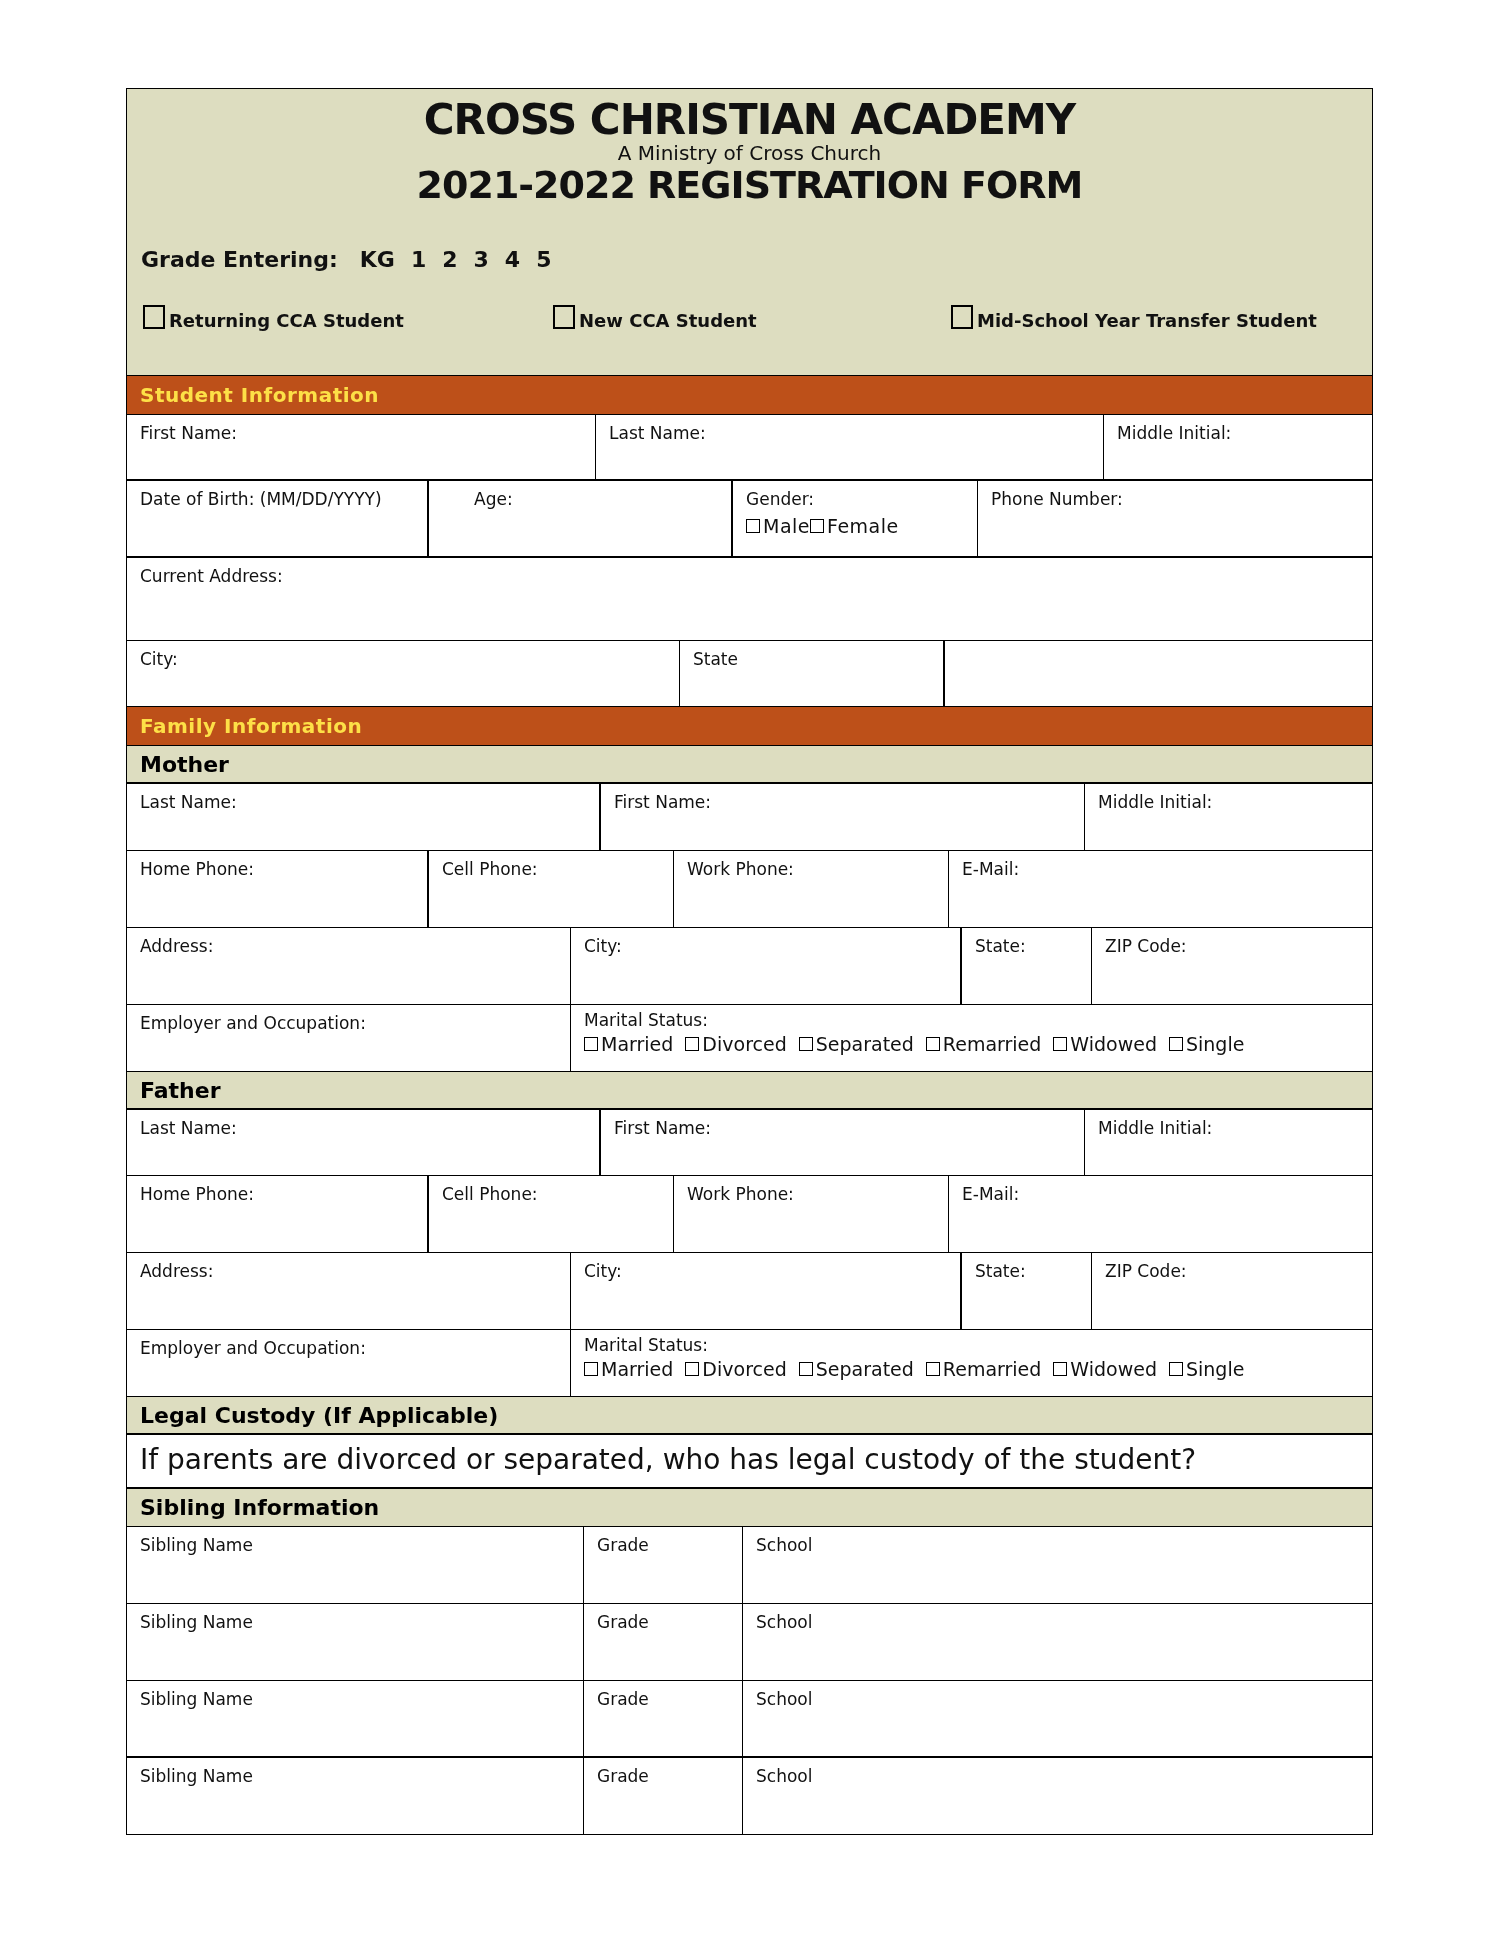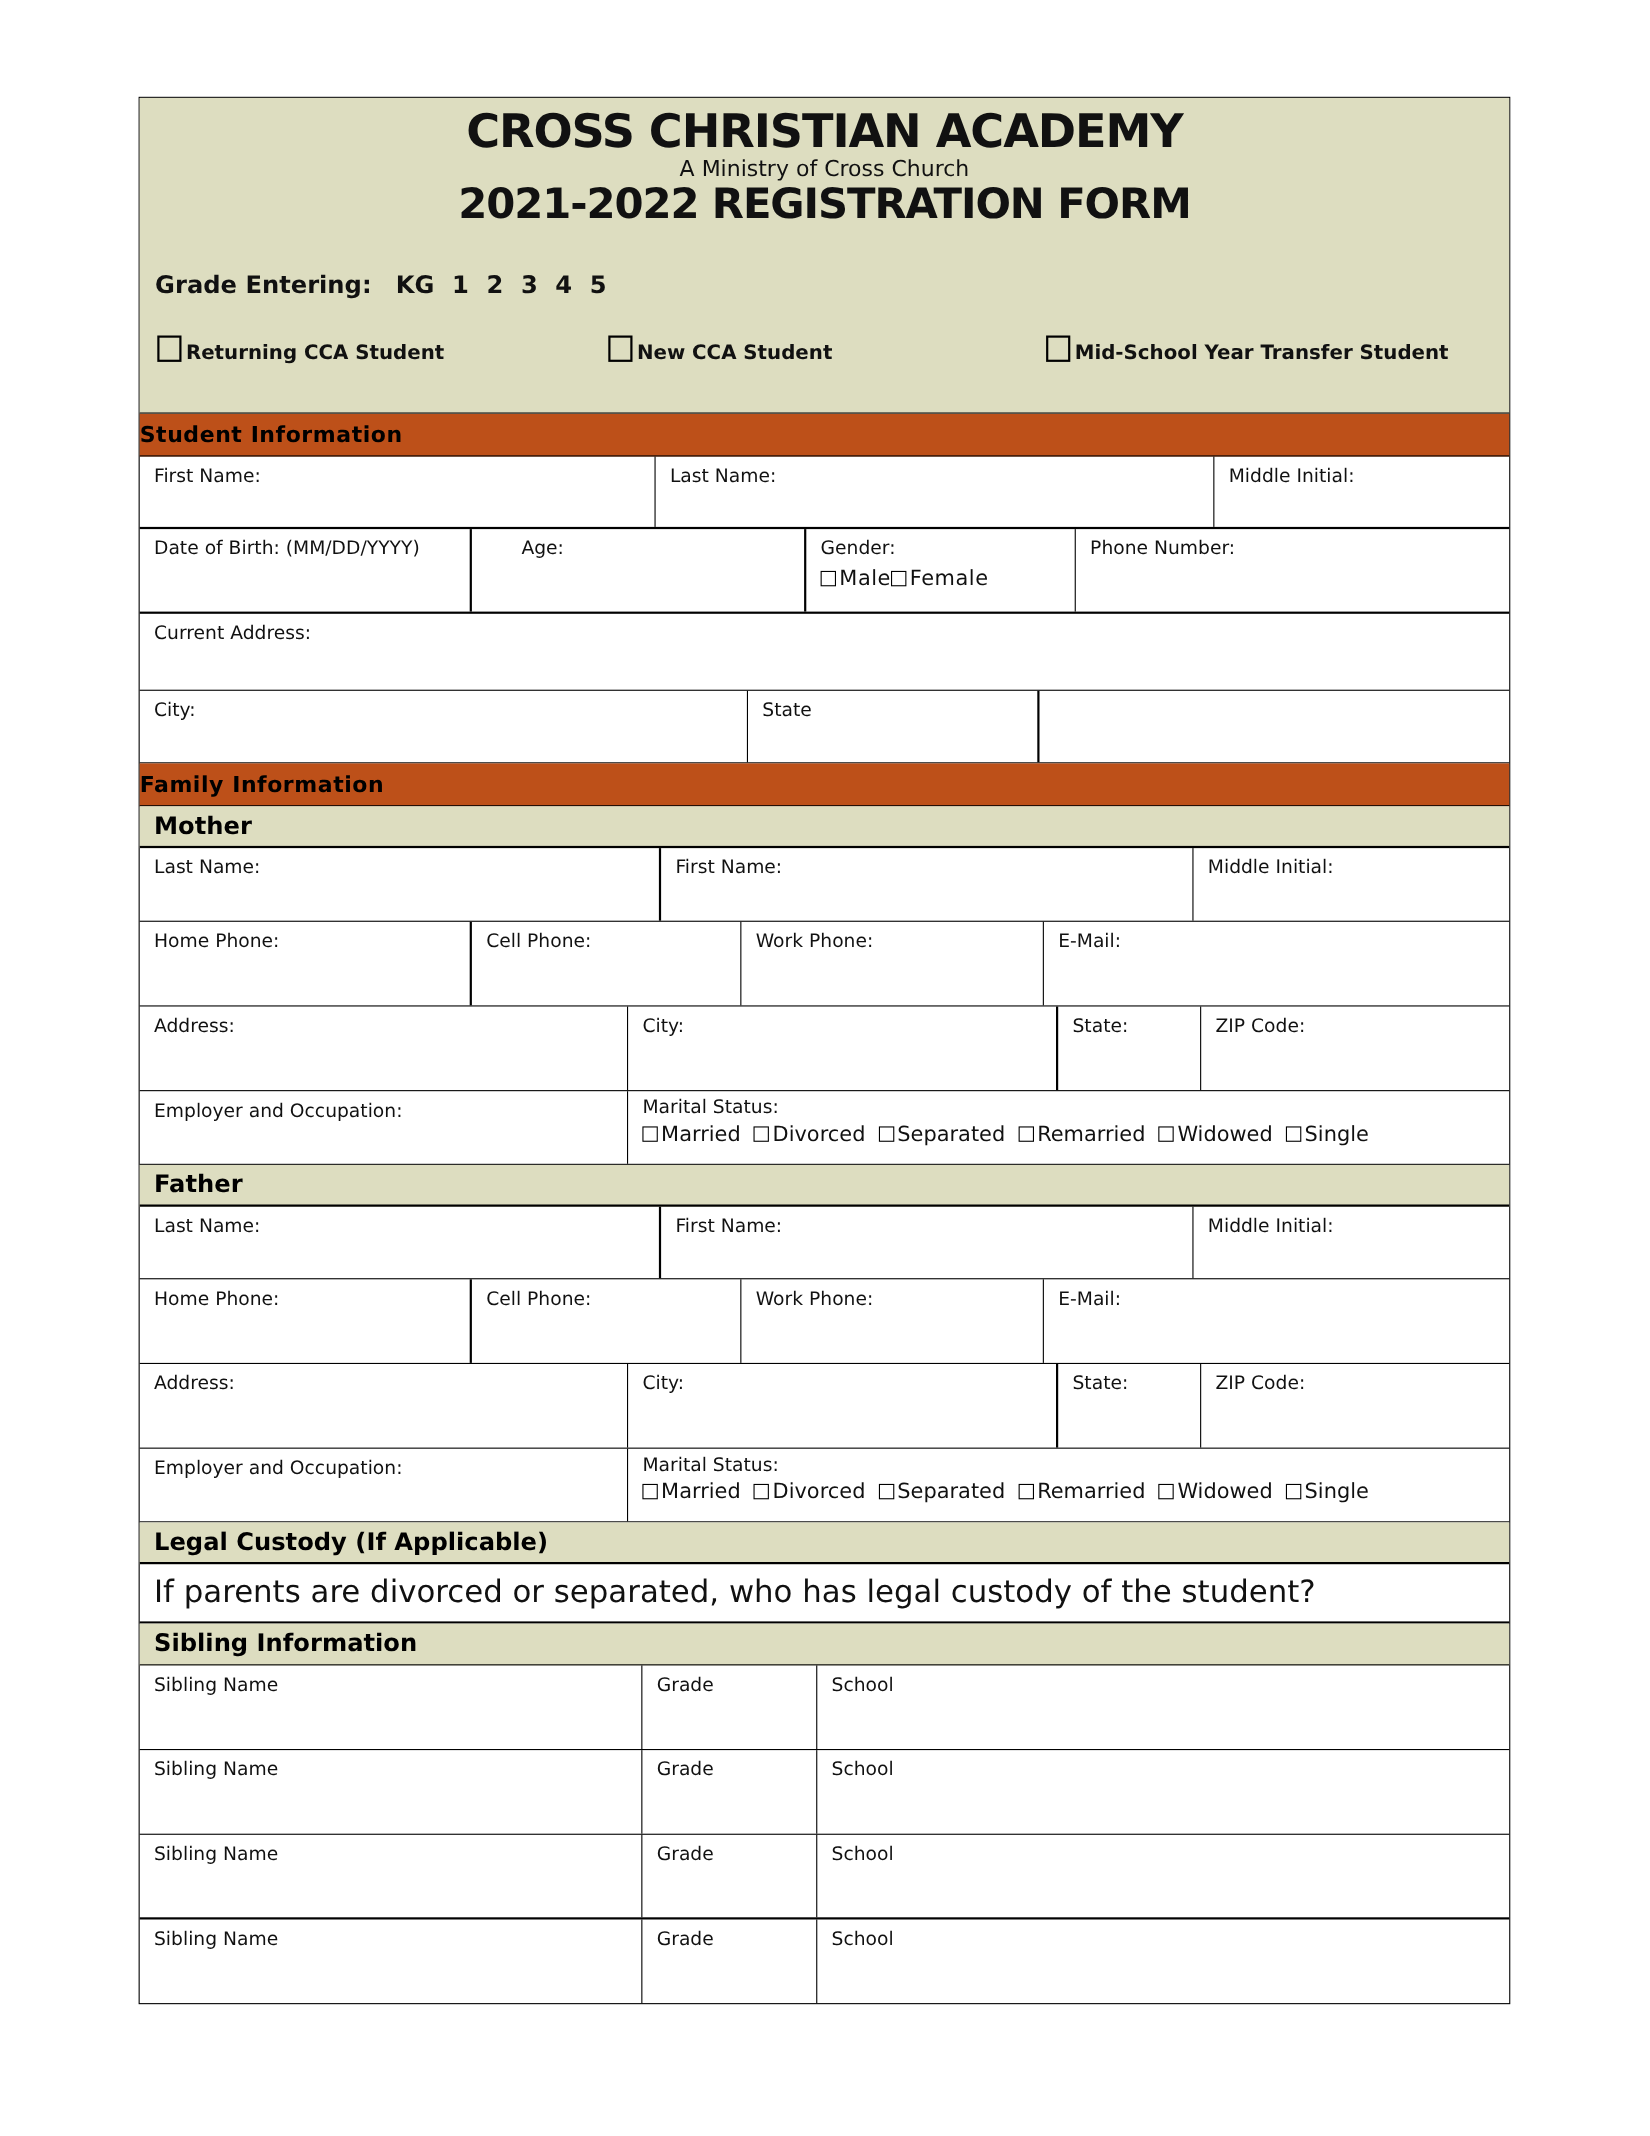--- a/index.html
+++ b/index.html
@@ -7,21 +7,21 @@
   .form { position:absolute; left:126px; top:88px; width:1247px; border:1.5px solid #000; box-sizing:border-box; }
   .banner { background:#DDDDC0; height:286px; position:relative; border-bottom:1px solid #000; }
   .title1 { position:absolute; left:0; right:0; top:6px; text-align:center; font-weight:bold; font-size:42px; letter-spacing:-1px; font-family:"DejaVu Sans", sans-serif; }
   .subtitle { position:absolute; left:0; right:0; top:52px; text-align:center; font-size:20px; font-family:"DejaVu Sans", sans-serif; font-weight:normal; }
   .title2 { position:absolute; left:0; right:0; top:74px; text-align:center; font-weight:bold; font-size:38px; letter-spacing:-1px; }
   .grade-row { position:absolute; left:14px; top:158px; font-weight:bold; font-size:22px; display:flex; gap:0; }
   .grade-row .gl { margin-right:22px; }
   .grade-row .go { margin-right:16px; display:inline-block; }
   .status-opt { position:absolute; top:218px; font-weight:bold; font-size:18px; display:flex; align-items:flex-end; }
   .bigbox { width:22px; height:24px; border:2px solid #000; box-sizing:border-box; display:inline-block; margin-right:4px; position:relative; top:-2px; }
-  .sec-head { background:#BD5019; color:#000000; font-weight:bold; font-size:20px; height:38px; line-height:38px; border-bottom:1px solid #000; letter-spacing:0.5px; }
+  .sec-head { background:#BD5019; color:#fde047; font-weight:bold; font-size:20px; height:38px; line-height:38px; padding-left:13px; border-bottom:1px solid #000; letter-spacing:0.5px; }
   .sub-head { background:#DDDDC0; color:#000; font-weight:bold; font-size:22px; height:38px; line-height:38px; padding-left:13px; border-bottom:2px solid #000; box-sizing:border-box; }
   .row { display:flex; border-bottom:1px solid #000; box-sizing:border-box; }
   .row.thick { border-bottom:2px solid #000; }
   .cell { position:relative; box-sizing:border-box; padding:8px 13px; font-size:17px; border-right:1px solid #000; }
   .cell:last-child { border-right:none; }
   .cell.thickr { border-right:2px solid #000; }
   .opts { display:flex; gap:12px; margin-top:6px; font-size:19px; }
   .opt { display:flex; align-items:center; }
   .sbox { display:inline-block; width:14px; height:14px; border:1px solid #000; box-sizing:border-box; margin-right:3px; }
   .gender-opts { display:flex; gap:0; margin-top:6px; font-size:19px; letter-spacing:0.5px; }
@@ -81,21 +81,21 @@
           </span>
         <span class="opt">
             <span class="sbox"></span>
             <span>Female</span>
           </span>
       </div>
     </div>
     <div class="cell" style="flex:1;"><span>Phone Number:</span></div>
   </div>
 
-  <div class="row" style="height:70px;">
+  <div class="row" style="height:83px;">
     <div class="cell" style="flex:1;"><span>Current Address:</span></div>
   </div>
 
   <div class="row" style="height:66px;">
     <div class="cell" style="width:553px;"><span>City:</span></div>
     <div class="cell thickr" style="width:265px;"><span>State</span></div>
   </div>
 
   <div class="sec-head">Family Information</div>
 

